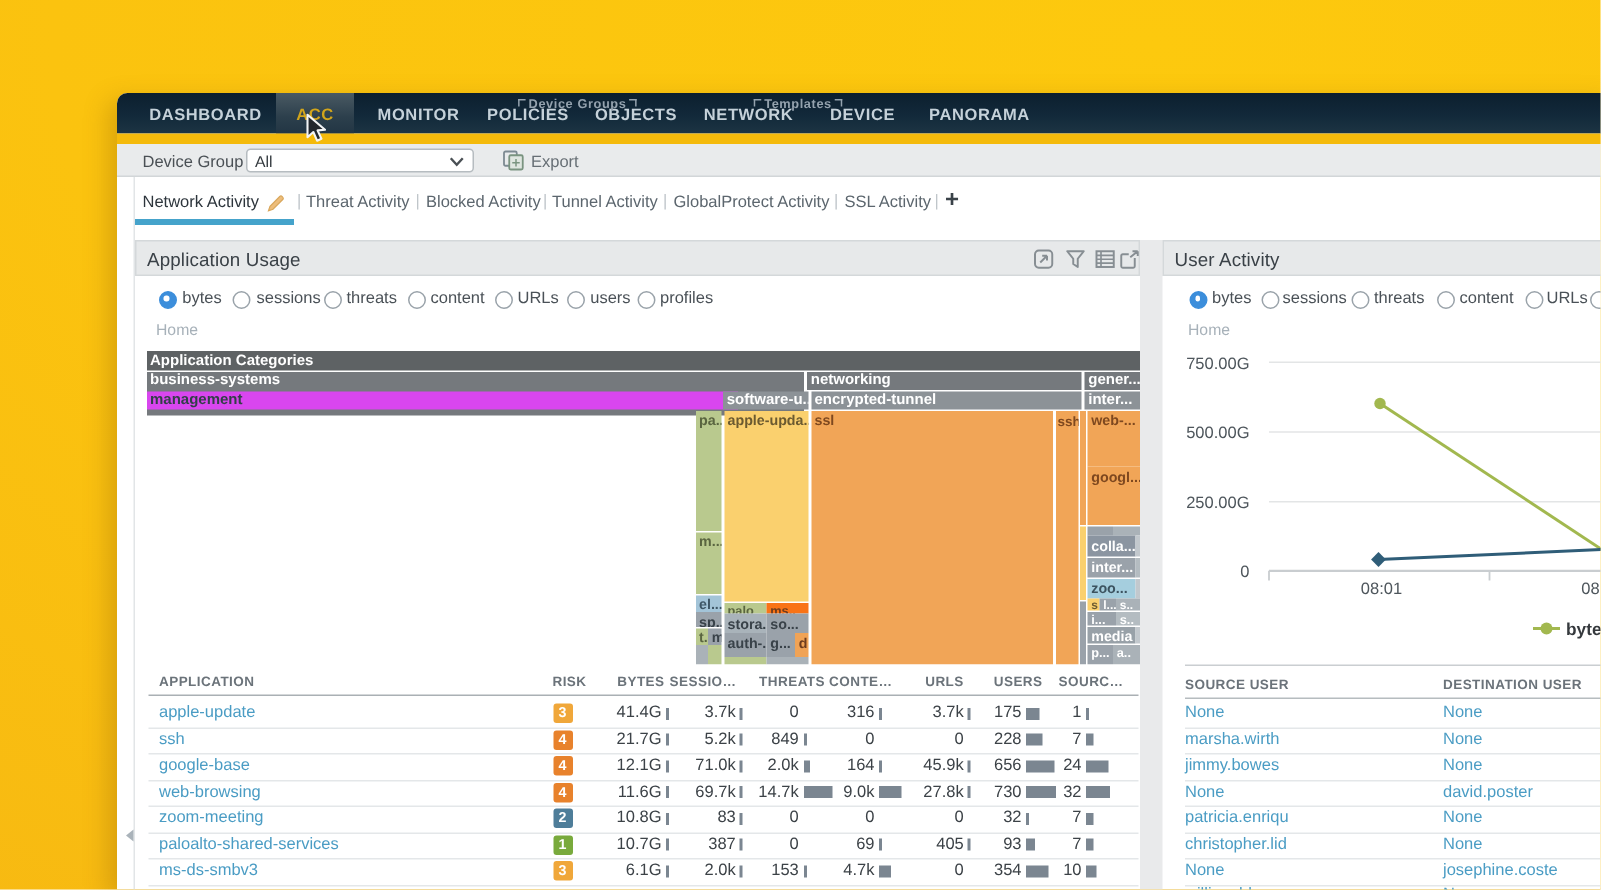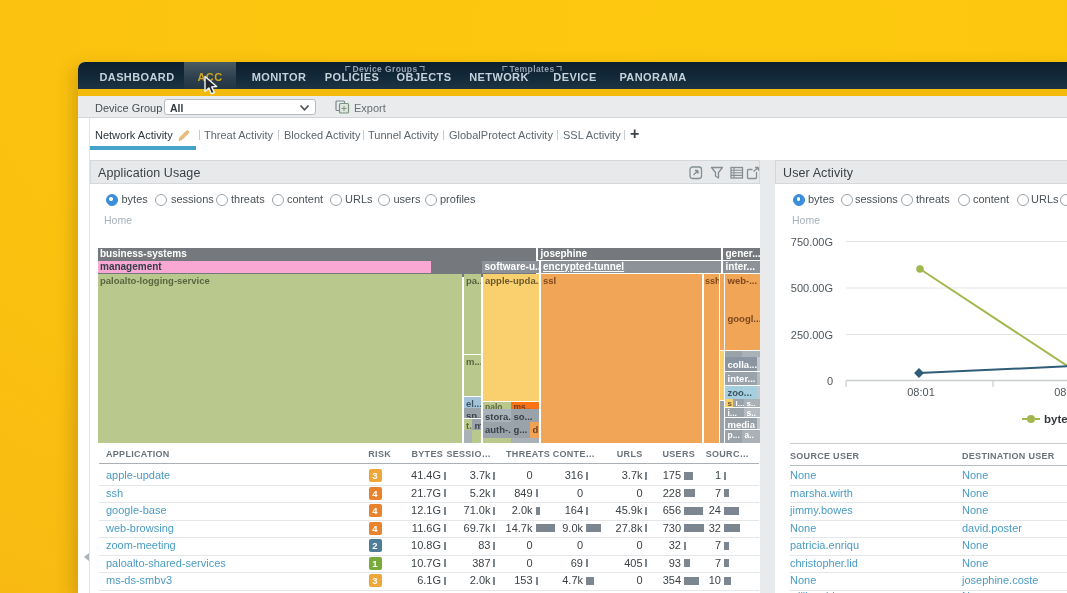--- a/index.html
+++ b/index.html
@@ -59,21 +59,21 @@
       <div class="navitem" style="left:421px;">NETWORK</div>
       <div class="navitem" style="left:497px;">DEVICE</div>
       <div class="navitem" style="left:575px;">PANORAMA</div>
       <div class="bracketlbl" style="left:307px;"><span class="bl"></span>Device Groups<span class="br"></span></div>
       <div class="bracketlbl" style="left:454px;"><span class="bl"></span>Templates<span class="br"></span></div>
     </div>
     <div id="ystrip"></div>
     <div id="toolbar"></div>
     <div class="abs" style="left:17px;top:40px;font-size:11px;color:#4a5055;">Device Group</div>
     <div class="abs" style="left:86px;top:37px;width:152px;height:16px;background:#fff;border:1px solid #b6bcc0;border-radius:3px;box-sizing:border-box;">
-      <div class="abs" style="left:5px;top:2px;font-size:10.5px;font-weight:bold;color:#33393e;">All</div>
+      <div class="abs" style="left:5px;top:2px;font-size:10.5px;font-weight:normal;color:#33393e;">All</div>
       <svg class="abs" style="left:134px;top:4px;" width="11" height="8">
           <path d="M1.5 1.5 L5.5 5.8 L9.5 1.5" fill="none" stroke="#4a5055" stroke-width="1.6"></path>
         </svg>
     </div>
     <svg class="abs" style="left:257px;top:38px;" width="15" height="14">
       <rect x="1" y="1" width="8.5" height="9.5" rx="1" fill="none" stroke="#7d8a92" stroke-width="1.2"></rect>
       <rect x="4.5" y="3.5" width="9" height="9.5" rx="1" fill="#dfe6e0" stroke="#7a9480" stroke-width="1.2"></rect>
       <path d="M6.5 8.5 h5 M9 6 v5" stroke="#7a9480" stroke-width="1"></path>
     </svg>
     <div class="abs" style="left:276px;top:40px;font-size:11px;color:#676f75;">Export</div>
@@ -128,43 +128,43 @@
     <div class="radio" style="left:194px;top:131.5px;"></div>
       <div class="rlbl" style="left:207px;top:131px;">content</div>
     <div class="radio" style="left:251.5px;top:131.5px;"></div>
       <div class="rlbl" style="left:265px;top:131px;">URLs</div>
     <div class="radio" style="left:300px;top:131.5px;"></div>
       <div class="rlbl" style="left:313.5px;top:131px;">users</div>
     <div class="radio" style="left:347px;top:131.5px;"></div>
       <div class="rlbl" style="left:360px;top:131px;">profiles</div>
     <div class="home" style="left:26px;top:152px;">Home</div>
     <div id="tmap" style="position:absolute;left:19.5px;top:172px;width:662px;height:209px;background:#fff;overflow:hidden;">
+<div class="tm" style="left:0px;top:0px;width:663px;height:13px;background:#5e6264;">
+          <span style="color:#fff;font-size:10px;font-weight:bold;padding:0.5px 0 0 2.5px;">Application Categories</span>
+        </div>
 <div class="tm" style="left:0px;top:13.5px;width:438px;height:29px;background:#75797d;">
           <span style="color:#fff;font-size:10px;font-weight:bold;padding:0.5px 0 0 2.5px;">business-systems</span>
         </div>
 <div class="tm" style="left:440.5px;top:13.5px;width:182.5px;height:12.5px;background:#75797d;">
-          <span style="color:#fff;font-size:10px;font-weight:bold;padding:0.5px 0 0 2.5px;">josephine</span>
+          <span style="color:#fff;font-size:10px;font-weight:bold;padding:0.5px 0 0 2.5px;">networking</span>
         </div>
 <div class="tm" style="left:625.5px;top:13.5px;width:37.5px;height:12.5px;background:#75797d;">
           <span style="color:#fff;font-size:10px;font-weight:bold;padding:0.5px 0 0 2.5px;">gener...</span>
         </div>
-<div class="tm" style="left:0px;top:26.5px;width:333px;height:12.5px;background:#f9a8d4;">
+<div class="tm" style="left:0px;top:26.5px;width:394px;height:12.5px;background:#d946ef;">
           <span style="color:#323f48;font-size:10px;font-weight:bold;padding:0.5px 0 0 2.5px;">management</span>
         </div>
 <div class="tm" style="left:384.5px;top:26.5px;width:56.5px;height:12.5px;background:#8c9297;">
           <span style="color:#fff;font-size:10px;font-weight:bold;padding:0.5px 0 0 2.5px;">software-u...</span>
         </div>
 <div class="tm" style="left:443px;top:26.5px;width:180px;height:12.5px;background:#8c9297;">
-          <span style="color:#fff;font-size:10px;font-weight:bold;padding:0.5px 0 0 2.5px;text-decoration:underline;">encrypted-tunnel</span>
+          <span style="color:#fff;font-size:10px;font-weight:bold;padding:0.5px 0 0 2.5px;">encrypted-tunnel</span>
         </div>
 <div class="tm" style="left:625.5px;top:26.5px;width:37.5px;height:12.5px;background:#8c9297;">
           <span style="color:#fff;font-size:10px;font-weight:bold;padding:0.5px 0 0 2.5px;">inter...</span>
-        </div>
-<div class="tm" style="left:0px;top:39.5px;width:364.5px;height:169.5px;background:#b9c98e;">
-          <span style="color:#5a6540;font-size:9.5px;font-weight:bold;padding:1.5px 0 0 2.5px;">paloalto-logging-service</span>
         </div>
 <div class="tm" style="left:366px;top:39.5px;width:17.5px;height:80.5px;background:#b9c98e;">
           <span style="color:#5a6540;font-size:9.5px;font-weight:bold;padding:1.5px 0 0 2.5px;">pa...</span>
         </div>
 <div class="tm" style="left:366px;top:120.5px;width:17.5px;height:41.5px;background:#b9c98e;">
           <span style="color:#5a6540;font-size:9.5px;font-weight:bold;padding:1.5px 0 0 2.5px;">m....</span>
         </div>
 <div class="tm" style="left:366px;top:162.5px;width:17.5px;height:11.0px;background:#a3c4d8;">
           <span style="color:#3e5666;font-size:9.5px;font-weight:bold;padding:1.5px 0 0 2.5px;">el...</span>
         </div>

